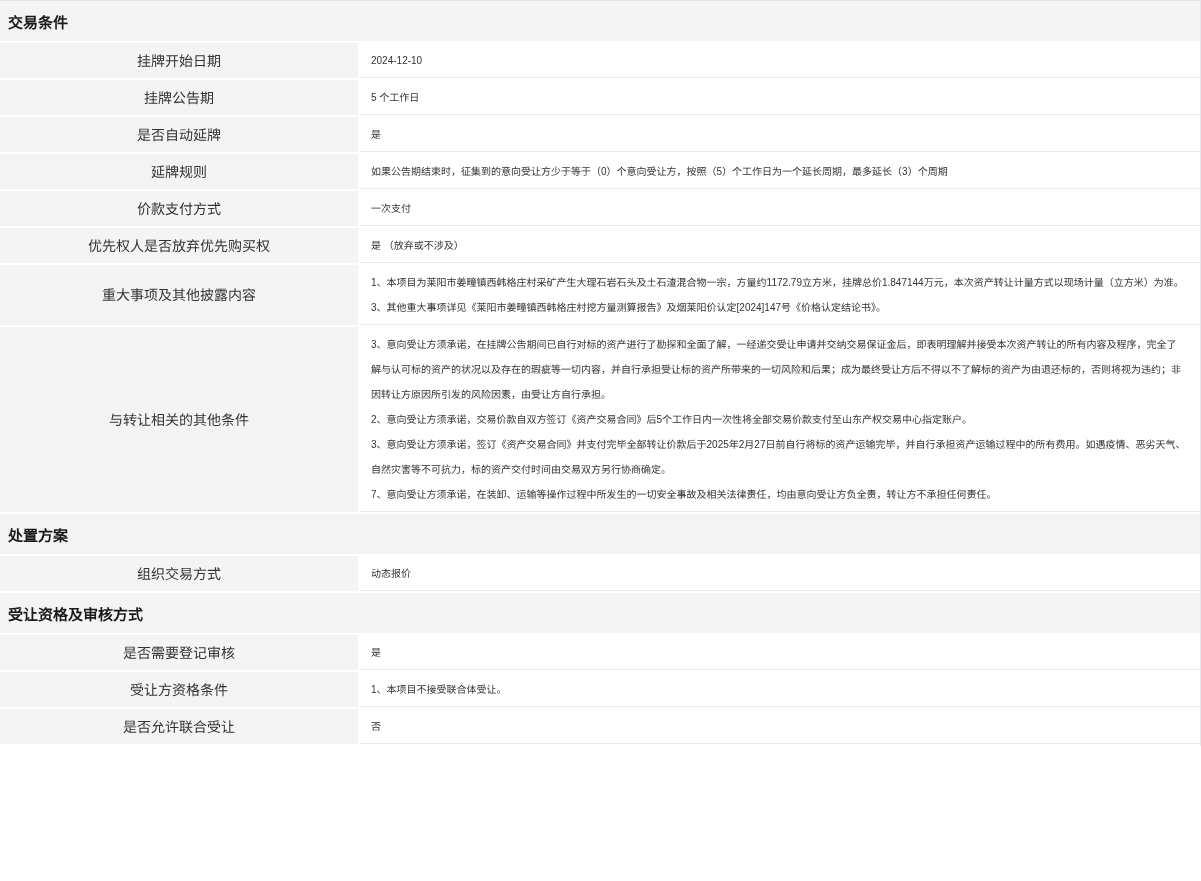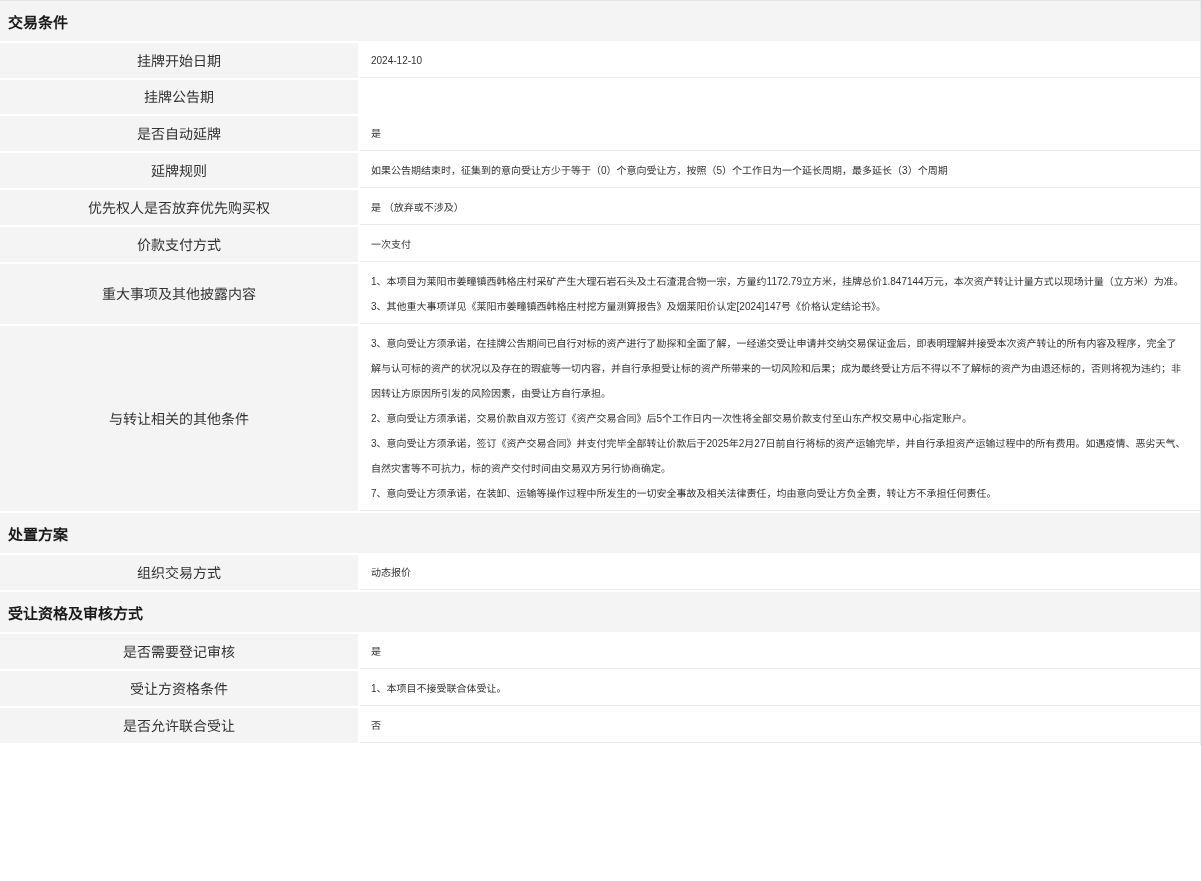--- a/index.html
+++ b/index.html
@@ -76,36 +76,37 @@
 <body>
 
 <div class="detail-table" id="table-root">
     <div class="section-header">交易条件</div>
     <div class="row">
       <div class="label-cell">挂牌开始日期</div>
       <div class="value-cell">2024-12-10</div>
     </div>
     <div class="row">
       <div class="label-cell">挂牌公告期</div>
+      <div class="value-cell">5 个工作日</div>
     </div>
     <div class="row">
       <div class="label-cell">是否自动延牌</div>
       <div class="value-cell">是</div>
     </div>
     <div class="row">
       <div class="label-cell">延牌规则</div>
       <div class="value-cell">如果公告期结束时，征集到的意向受让方少于等于（0）个意向受让方，按照（5）个工作日为一个延长周期，最多延长（3）个周期</div>
     </div>
     <div class="row">
+      <div class="label-cell">价款支付方式</div>
+      <div class="value-cell">一次支付</div>
+    </div>
+    <div class="row">
       <div class="label-cell">优先权人是否放弃优先购买权</div>
       <div class="value-cell">是 （放弃或不涉及）</div>
-    </div>
-    <div class="row">
-      <div class="label-cell">价款支付方式</div>
-      <div class="value-cell">一次支付</div>
     </div>
     <div class="row">
       <div class="label-cell">重大事项及其他披露内容</div>
       <div class="value-cell">
         <div class="value-line">1、本项目为莱阳市姜疃镇西韩格庄村采矿产生大理石岩石头及土石渣混合物一宗，方量约1172.79立方米，挂牌总价1.847144万元，本次资产转让计量方式以现场计量（立方米）为准。</div>
         <div class="value-line">3、其他重大事项详见《莱阳市姜疃镇西韩格庄村挖方量测算报告》及烟莱阳价认定[2024]147号《价格认定结论书》。</div>
       </div>
     </div>
     <div class="row">
       <div class="label-cell">与转让相关的其他条件</div>

